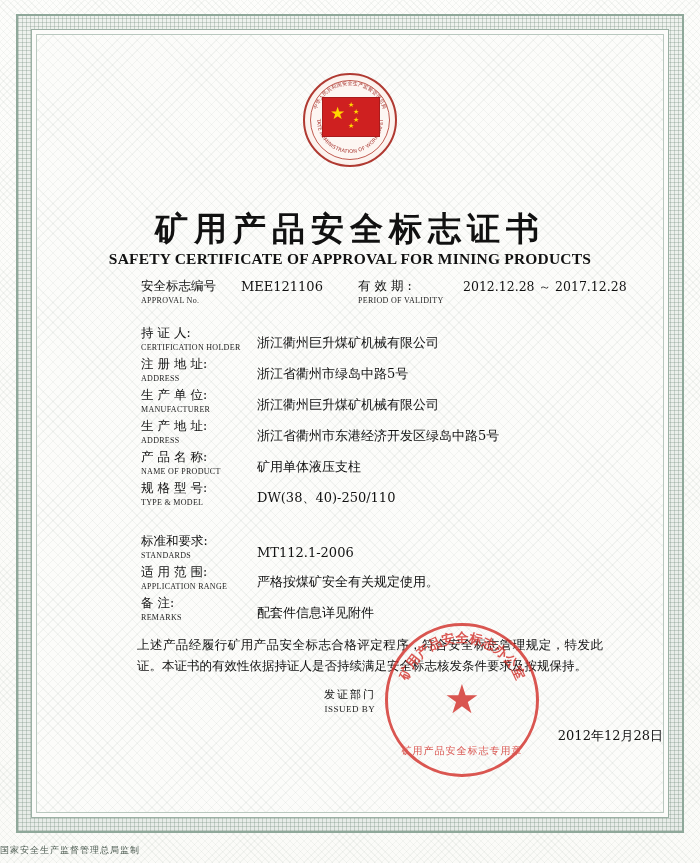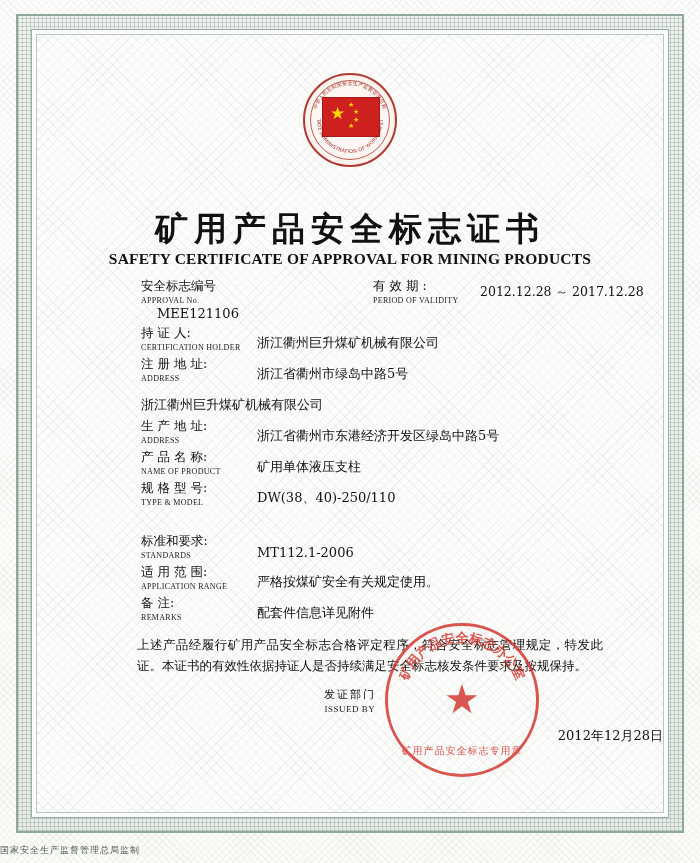--- a/index.html
+++ b/index.html
@@ -180,34 +180,32 @@
     font-size: 13px;
     color: #111;
     white-space: nowrap;
   }
 
   .top-left {
     position: absolute;
     left: 0; top: 0;
     display: flex;
     align-items: flex-start;
-    flex-direction: column;
   }
   .top-left .labels { width: 84px; }
   .top-left .val { margin-left: 16px; padding-top: 1px; }
 
   .top-right {
     position: absolute;
-    left: 232px; top: 0;
+    left: 217px; top: 0;
     display: flex;
-    align-items: center;
-    gap: 9px;
+    align-items: flex-start;
   }
   .top-right .labels { width: 96px; }
-  .top-right .val { margin-left: 2px; padding-top: 1px; font-size: 12.5px; }
+  .top-right .val { margin-left: 9px; padding-top: 1px; font-size: 12.5px; }
 
   
   .fields {
     position: absolute;
     top: 286px;
     left: 104px;
     right: 60px;
   }
   .field-row {
     position: relative;
@@ -395,20 +393,24 @@
 
       <div class="field-row">
         <div class="labels">
           <div class="fld-label-cn">注 册 地 址:</div>
           <div class="fld-label-en">ADDRESS</div>
         </div>
         <div class="val fld-value">浙江省衢州市绿岛中路5号</div>
       </div>
 
       <div class="field-row">
+        <div class="labels">
+          <div class="fld-label-cn">生 产 单 位:</div>
+          <div class="fld-label-en">MANUFACTURER</div>
+        </div>
         <div class="val fld-value">浙江衢州巨升煤矿机械有限公司</div>
       </div>
 
       <div class="field-row">
         <div class="labels">
           <div class="fld-label-cn">生 产 地 址:</div>
           <div class="fld-label-en">ADDRESS</div>
         </div>
         <div class="val fld-value">浙江省衢州市东港经济开发区绿岛中路5号</div>
       </div>

